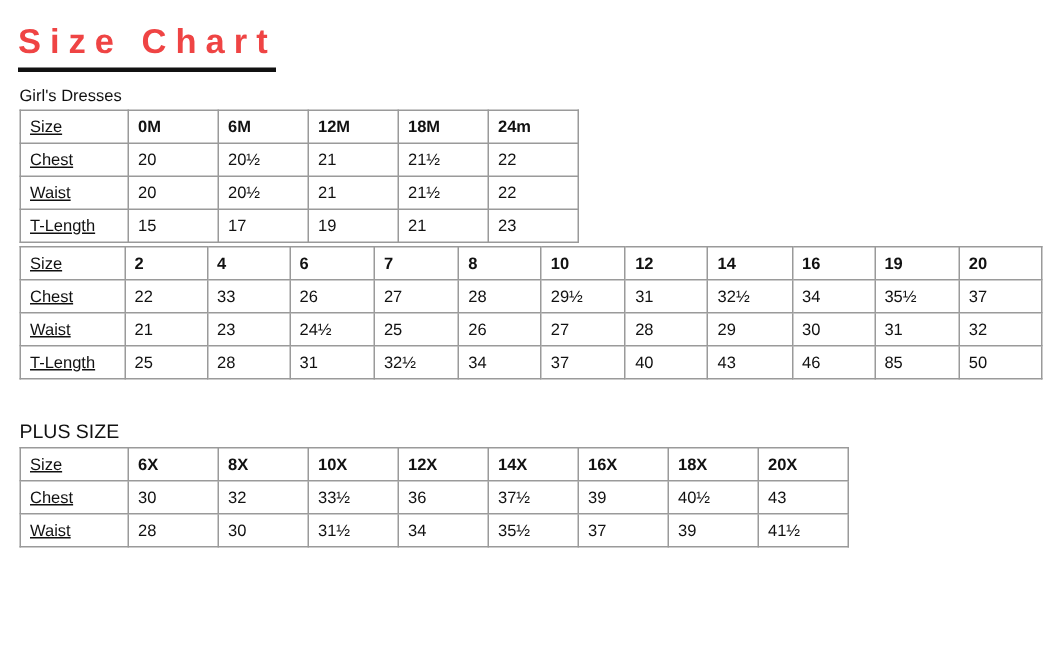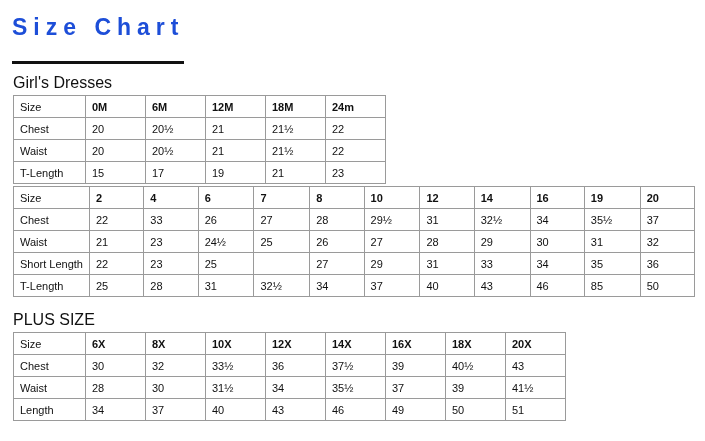--- a/index.html
+++ b/index.html
@@ -18,67 +18,68 @@
     position: relative;
     width: 705px;
     height: 441px;
     box-sizing: border-box;
     padding: 14px 10px 0 10px;
   }
   .title {
     font-size: 23px;
     font-weight: bold;
     letter-spacing: 6px;
-    color: #1d4ed8;
-    padding-bottom: 20px;
+    color: #ef4444;
+    padding-bottom: 4px;
     display: inline-block;
     border-bottom: 3px solid #111;
     margin: 0 0 8px 2px;
     font-family: "Liberation Sans", sans-serif;
     text-align: right;
   }
   .subtitle {
-    font-size: 16px;
+    font-size: 11px;
     color: #111;
     margin: 2px 0 3px 3px;
   }
   table.sz {
     border-collapse: collapse;
     table-layout: fixed;
     margin-left: 3px;
   }
   table.sz td {
     border: 1px solid #9a9a9a;
     height: 21px;
     font-size: 11px;
     padding: 0 6px;
     color: #111;
     white-space: nowrap;
     overflow: hidden;
   }
   table.sz td.lbl {
     text-align: left;
+    text-decoration: underline;
   }
   table.sz td.val {
     text-align: left;
   }
   table.sz tr.head td {
     font-weight: bold;
     text-align: left;
   }
   table.sz tr.head td.lbl {
     font-weight: normal;
     text-align: left;
   }
   .t1 { margin-bottom: 2px; }
   .t2 { margin-bottom: 2px; }
   .plus-label {
-    font-size: 16px;
+    font-size: 13px;
     color: #111;
-    margin: 14px 0 3px 3px;
+    margin: 27px 0 3px 3px;
   }
   .spacer-small { height: 2px; }
 </style>
 </head>
 <body>
 
 <div class="page">
   <div class="title">Size Chart</div>
 
   <div class="subtitle">Girl's Dresses</div>
@@ -183,34 +184,20 @@
             <td class="val">25</td>
             <td class="val">26</td>
             <td class="val">27</td>
             <td class="val">28</td>
             <td class="val">29</td>
             <td class="val">30</td>
             <td class="val">31</td>
             <td class="val">32</td>
           </tr>
           <tr class="">
-            <td class="lbl">Short Length</td>
-            <td class="val">22</td>
-            <td class="val">23</td>
-            <td class="val">25</td>
-            <td class="val"></td>
-            <td class="val">27</td>
-            <td class="val">29</td>
-            <td class="val">31</td>
-            <td class="val">33</td>
-            <td class="val">34</td>
-            <td class="val">35</td>
-            <td class="val">36</td>
-          </tr>
-          <tr class="">
             <td class="lbl">T-Length</td>
             <td class="val">25</td>
             <td class="val">28</td>
             <td class="val">31</td>
             <td class="val">32½</td>
             <td class="val">34</td>
             <td class="val">37</td>
             <td class="val">40</td>
             <td class="val">43</td>
             <td class="val">46</td>
@@ -262,27 +249,16 @@
             <td class="lbl">Waist</td>
             <td class="val">28</td>
             <td class="val">30</td>
             <td class="val">31½</td>
             <td class="val">34</td>
             <td class="val">35½</td>
             <td class="val">37</td>
             <td class="val">39</td>
             <td class="val">41½</td>
           </tr>
-          <tr class="">
-            <td class="lbl">Length</td>
-            <td class="val">34</td>
-            <td class="val">37</td>
-            <td class="val">40</td>
-            <td class="val">43</td>
-            <td class="val">46</td>
-            <td class="val">49</td>
-            <td class="val">50</td>
-            <td class="val">51</td>
-          </tr>
         </tbody>
       </table>
     </div>
 </div>
 
 </body></html>

